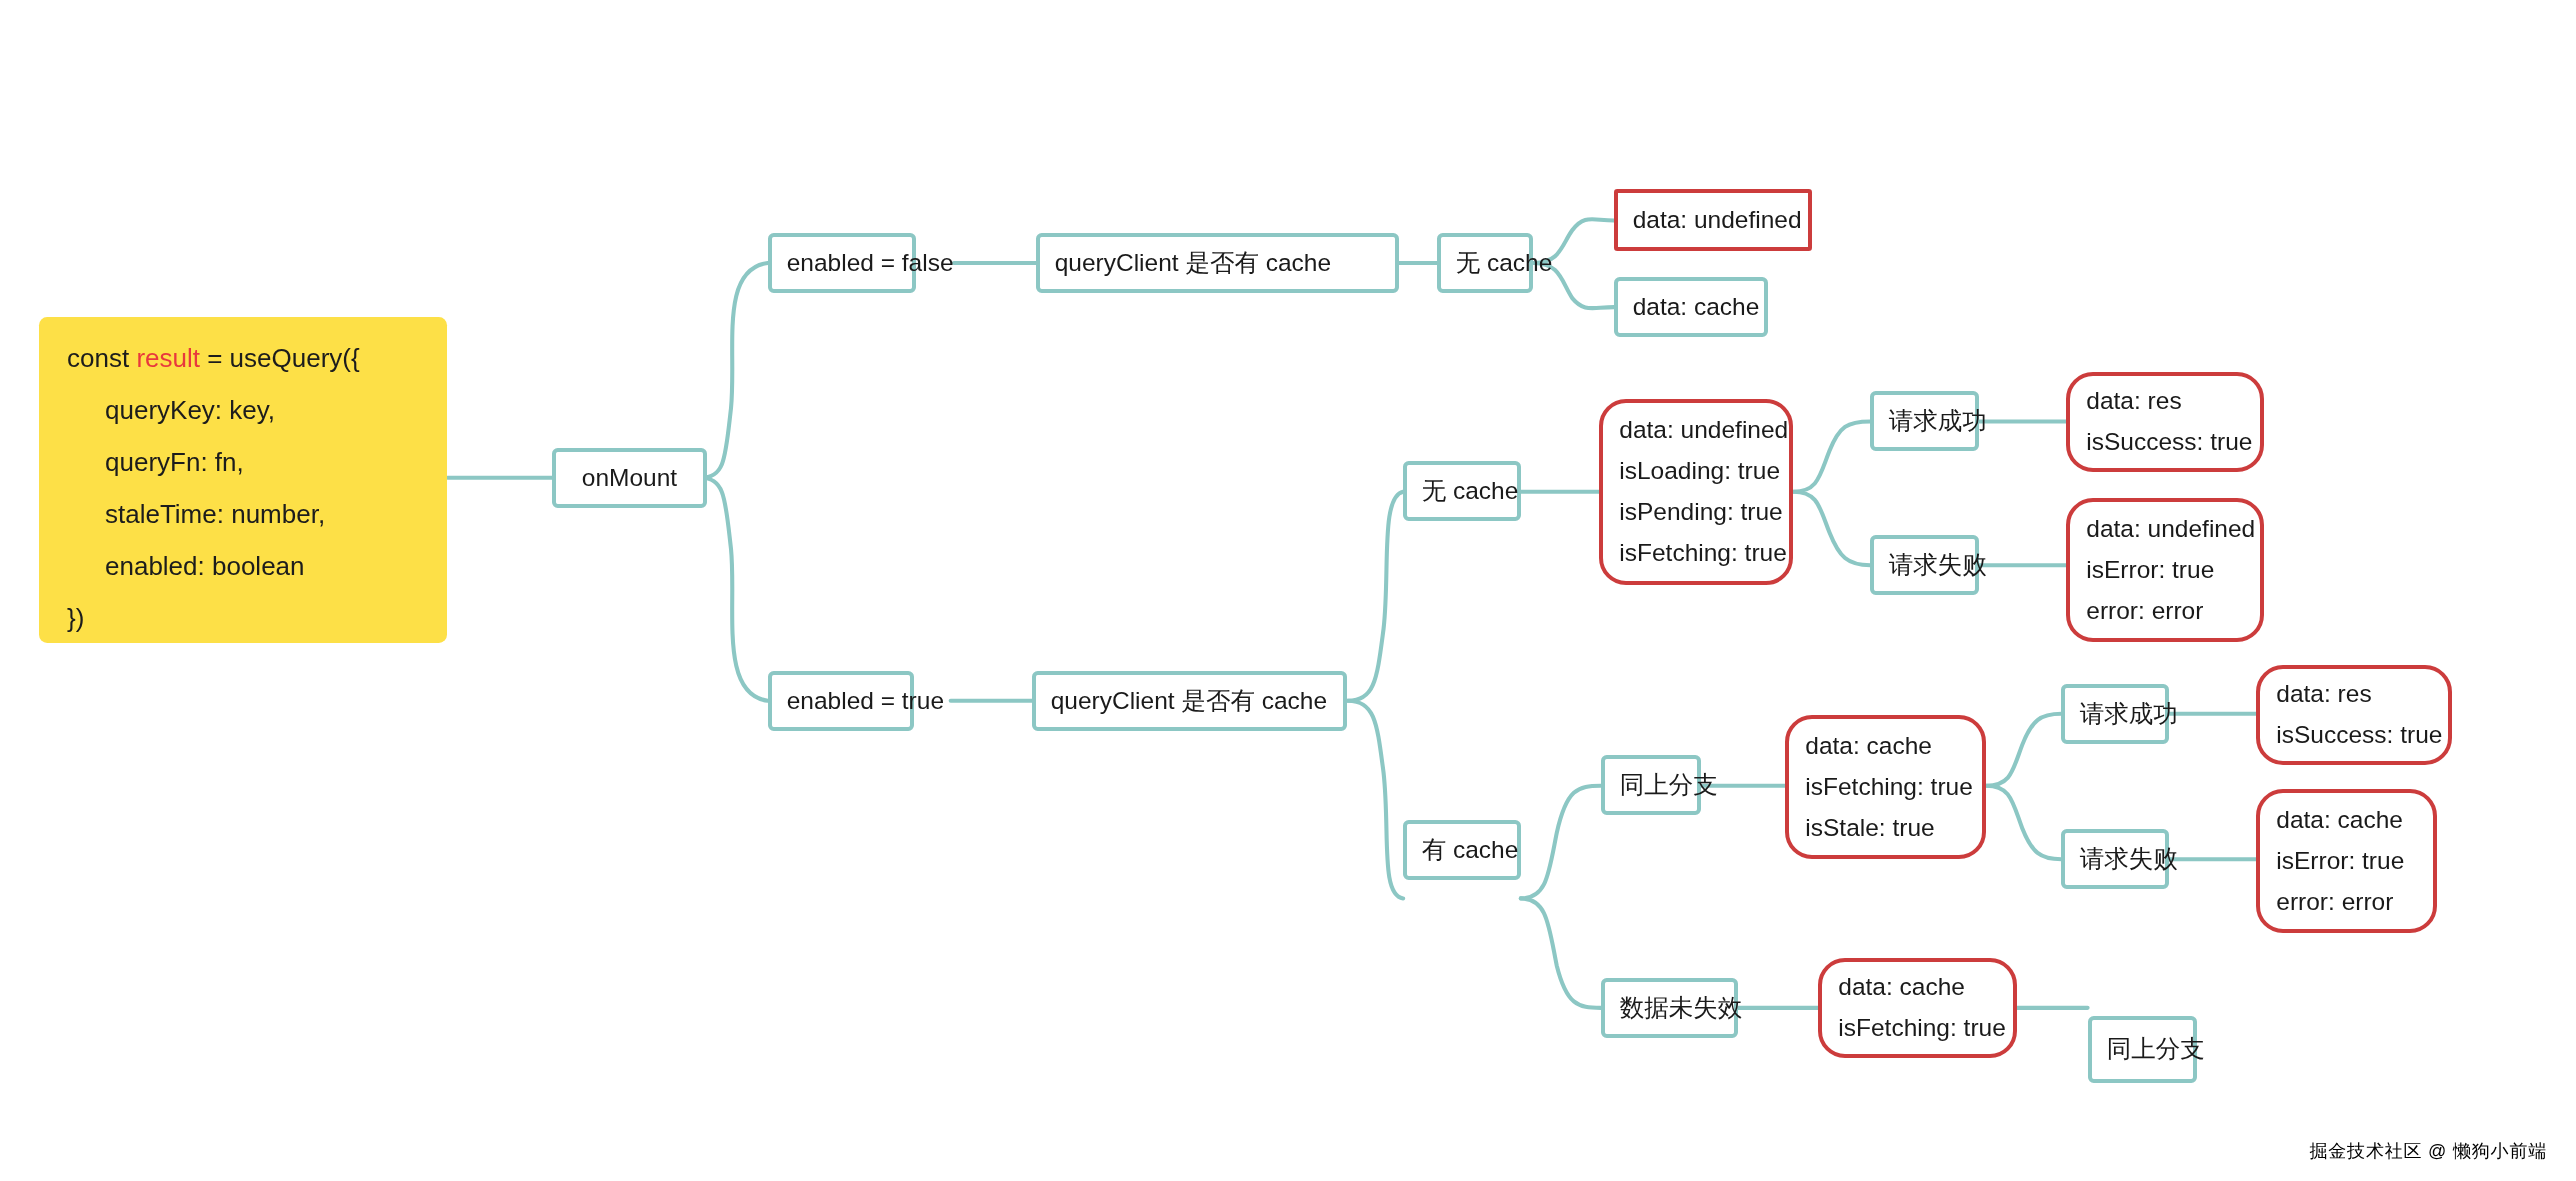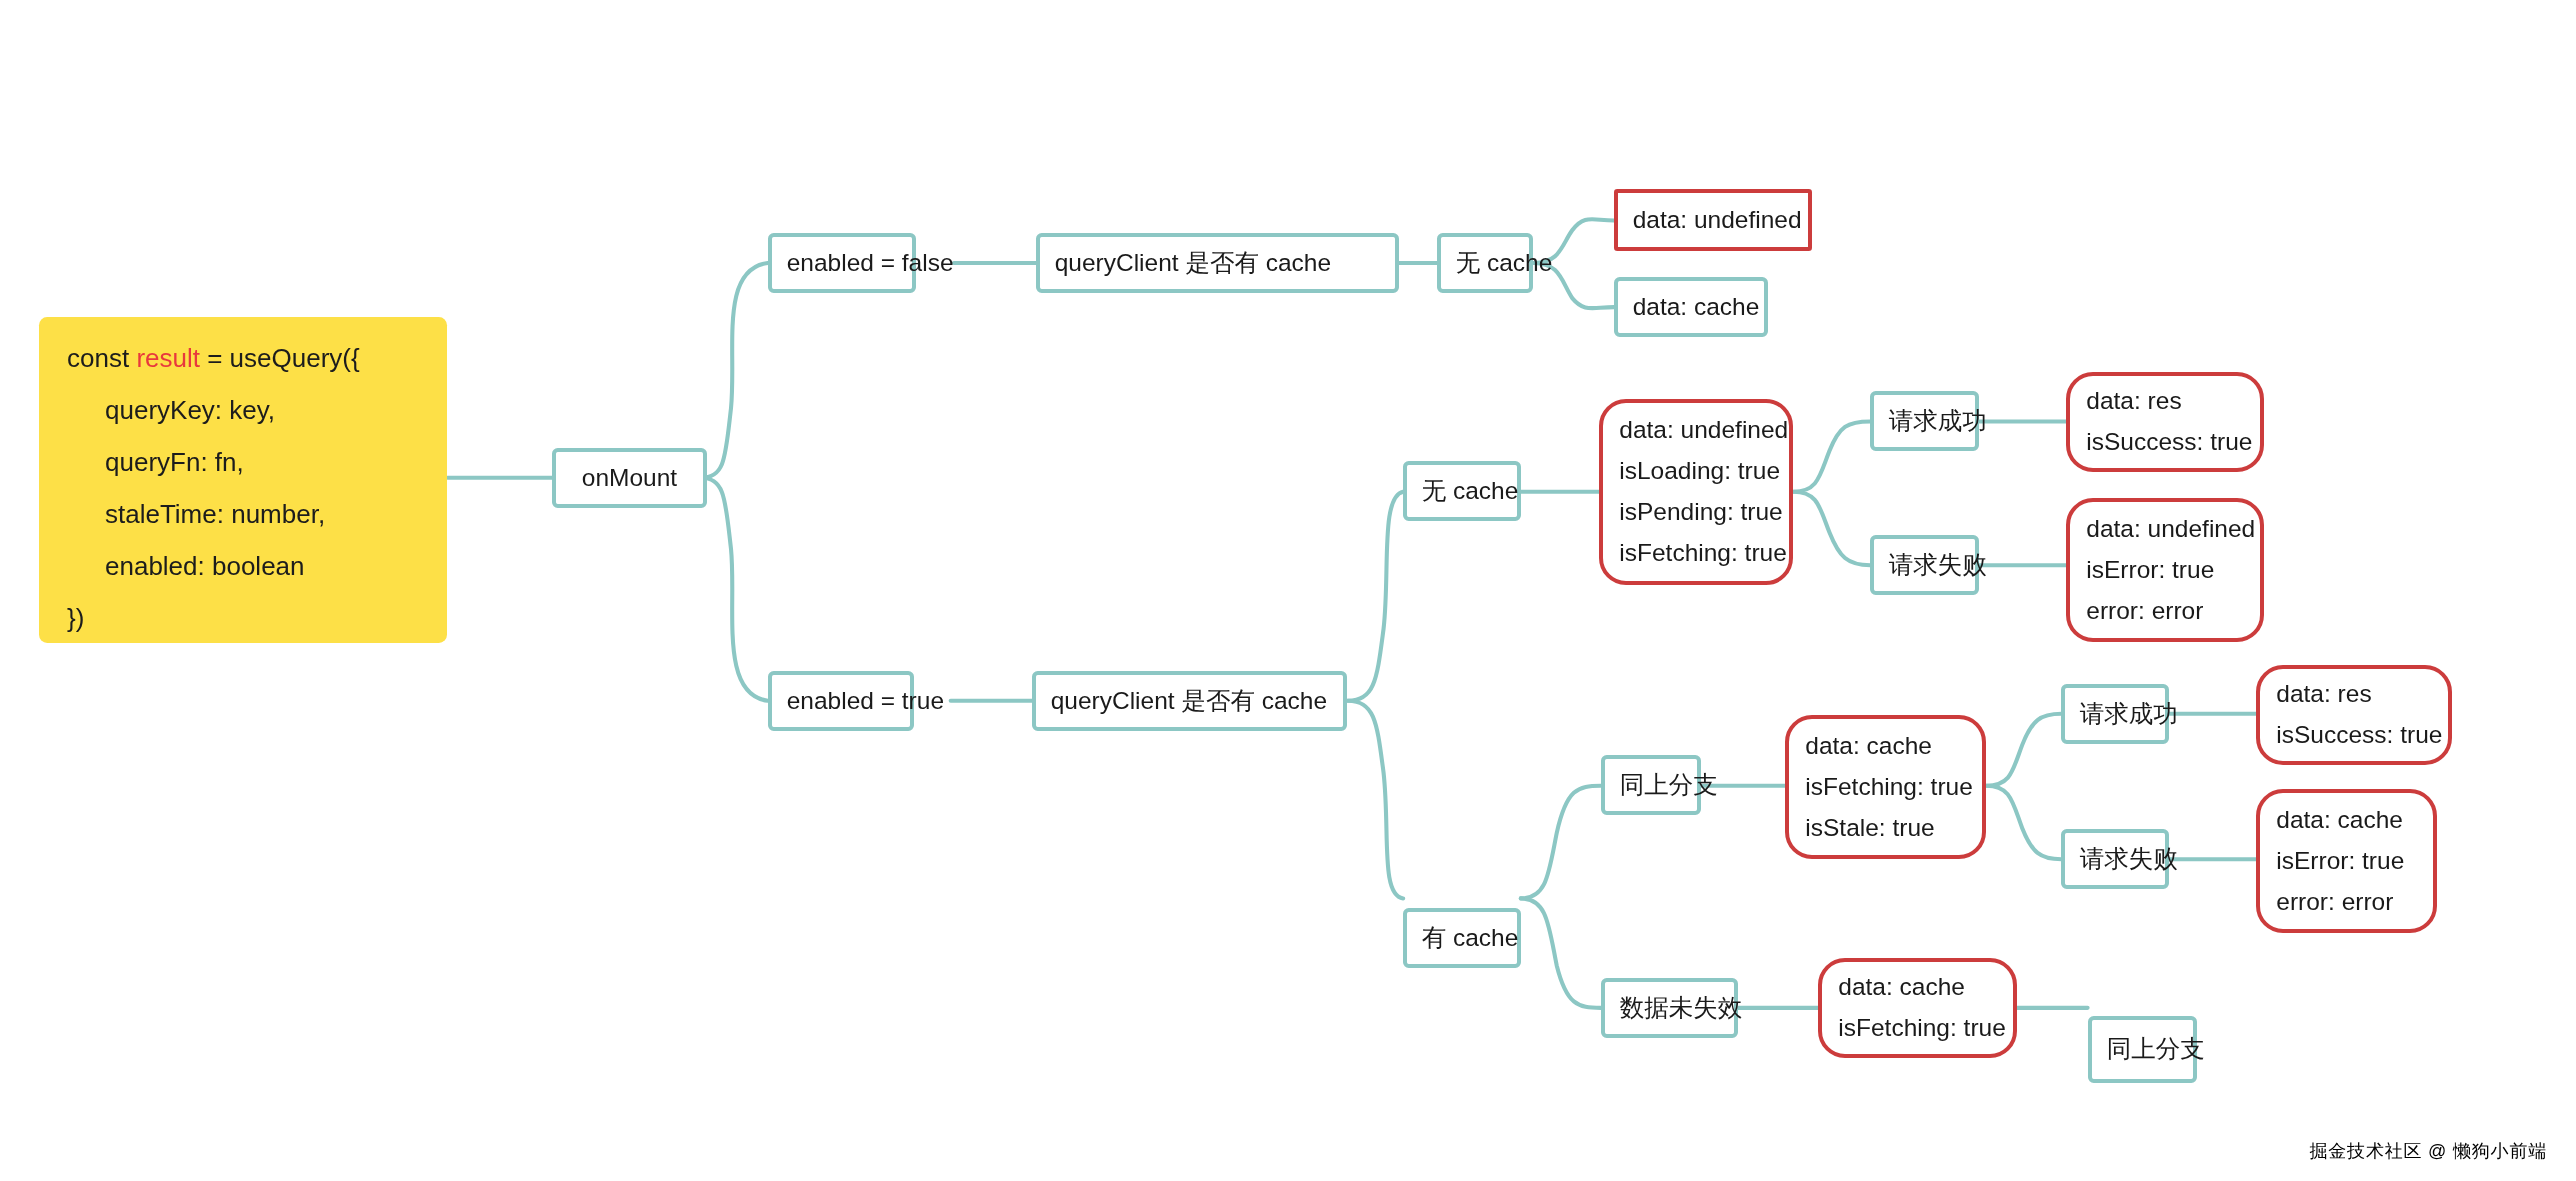--- a/index.html
+++ b/index.html
@@ -215,21 +215,21 @@
   <div class="node teal single" style="left:1870px; top:535px; width:109px; height:60px;">
     <div class="line">请求失败</div>
   </div>
 
   <div class="node red multi" style="left:2066px; top:498px; width:198px; height:144px;">
     <div class="line">data: undefined</div>
     <div class="line">isError: true</div>
     <div class="line">error: error</div>
   </div>
 
-  <div class="node teal single" style="left:1403px; top:908px; width:118px; height:60px;">
+  <div class="node teal single" style="left:1403px; top:820px; width:118px; height:60px;">
     <div class="line">有 cache</div>
   </div>
 
   <div class="node teal single" style="left:1601px; top:755px; width:100px; height:60px;">
     <div class="line">同上分支</div>
   </div>
 
   <div class="node red multi" style="left:1785px; top:715px; width:201px; height:144px;">
     <div class="line">data: cache</div>
     <div class="line">isFetching: true</div>

